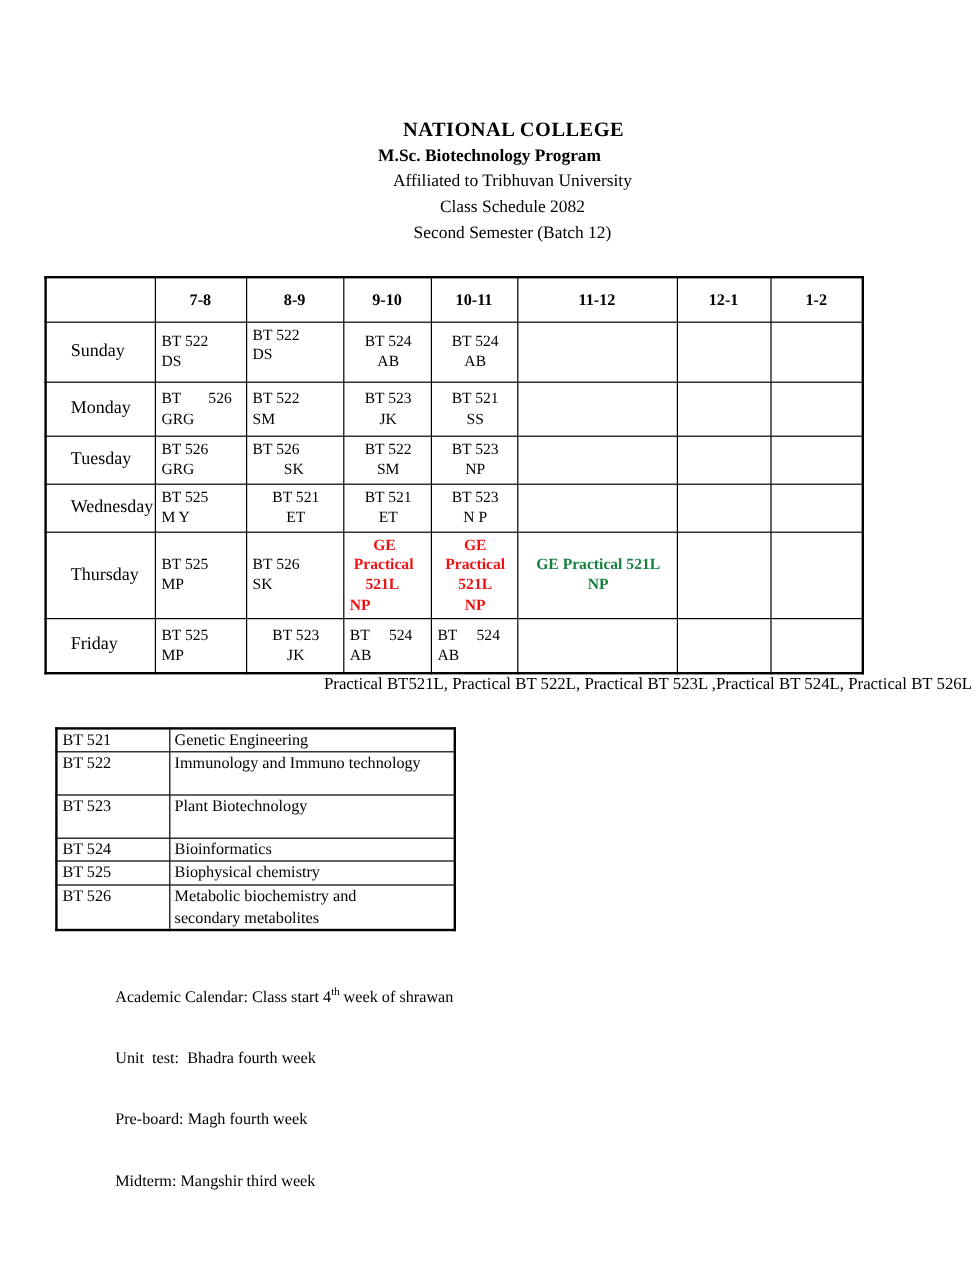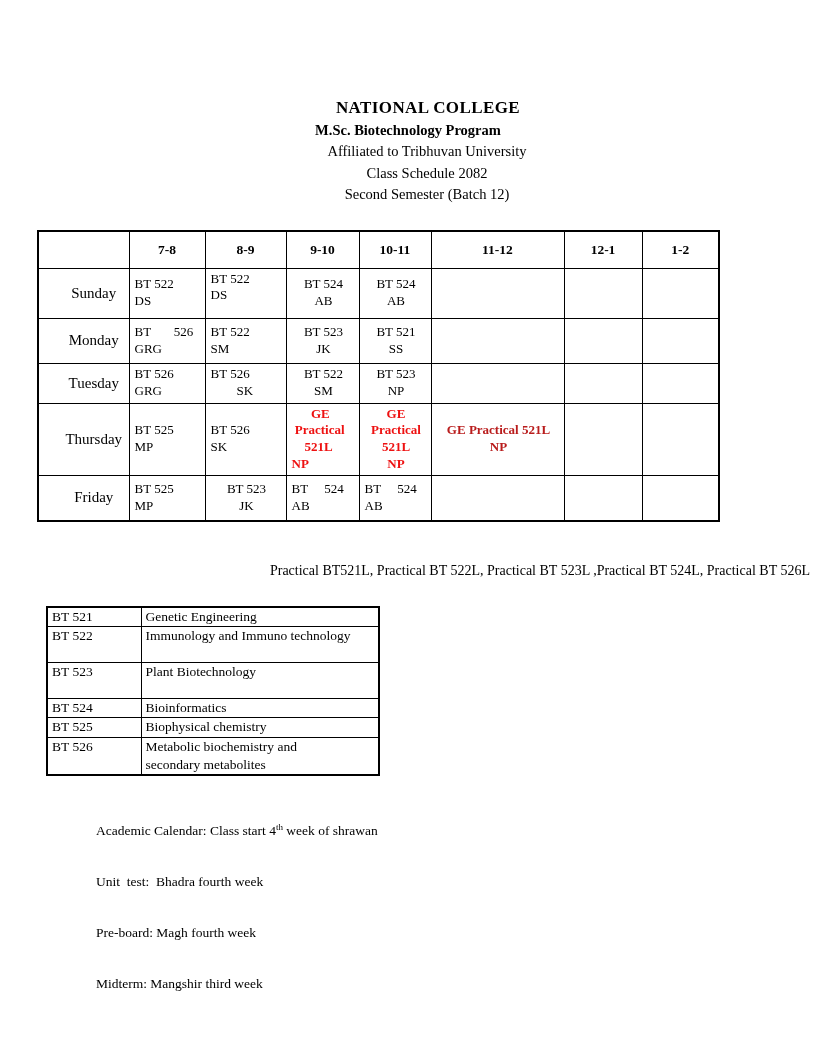--- a/index.html
+++ b/index.html
@@ -38,21 +38,20 @@
     table-layout: fixed;
     border: 2px solid #000;
   }
   table.schedule th, table.schedule td {
     border: 1px solid #000;
     overflow: hidden;
   }
   table.schedule thead tr { height: 37px; }
   table.schedule thead th { font-size: 13.5px; font-weight: bold; text-align: center; margin-top: 14px; }
   td.day {
-    text-align: center;
     vertical-align: middle;
     font-size: 15px;
     padding-left: 20px;
   }
   td.slot {
     font-size: 13px;
     line-height: 1.3;
     padding: 2px 3px 2px 5px;
     vertical-align: middle;
     white-space: pre-wrap;
@@ -187,35 +186,49 @@
         <td class="slot al">BT 526
         SK</td>
         <td class="slot ac">BT 522
 SM</td>
         <td class="slot ac">BT 523
 NP</td>
         <td class="slot ac"></td>
         <td class="slot ac"></td>
         <td class="slot ac"></td>
       </tr>
+      <tr class="r-wed">
+        <td class="day">Wednesday</td>
+        <td class="slot al">BT 525
+M Y</td>
+        <td class="slot ac">BT 521
+ET</td>
+        <td class="slot ac">BT 521
+ET</td>
+        <td class="slot ac">BT 523
+N P</td>
+        <td class="slot ac"></td>
+        <td class="slot ac"></td>
+        <td class="slot ac"></td>
+      </tr>
       <tr class="r-thu">
         <td class="day">Thursday</td>
         <td class="slot al">BT 525
 MP</td>
         <td class="slot al">BT 526
 SK</td>
         <td class="slot al red highlight" style="color: rgb(238, 17, 17);">      GE
  Practical
     521L
 NP</td>
         <td class="slot ac red highlight" style="color: rgb(238, 17, 17);">GE
 Practical
 521L
 NP</td>
-        <td class="slot ac red highlight" style="color: #b91c1c;">GE Practical 521L
+        <td class="slot ac red highlight" style="color: #15803d;">GE Practical 521L
 NP</td>
         <td class="slot ac"></td>
         <td class="slot ac"></td>
       </tr>
       <tr class="r-fri">
         <td class="day">Friday</td>
         <td class="slot al">BT 525
 MP</td>
         <td class="slot ac">BT 523
 JK</td>

